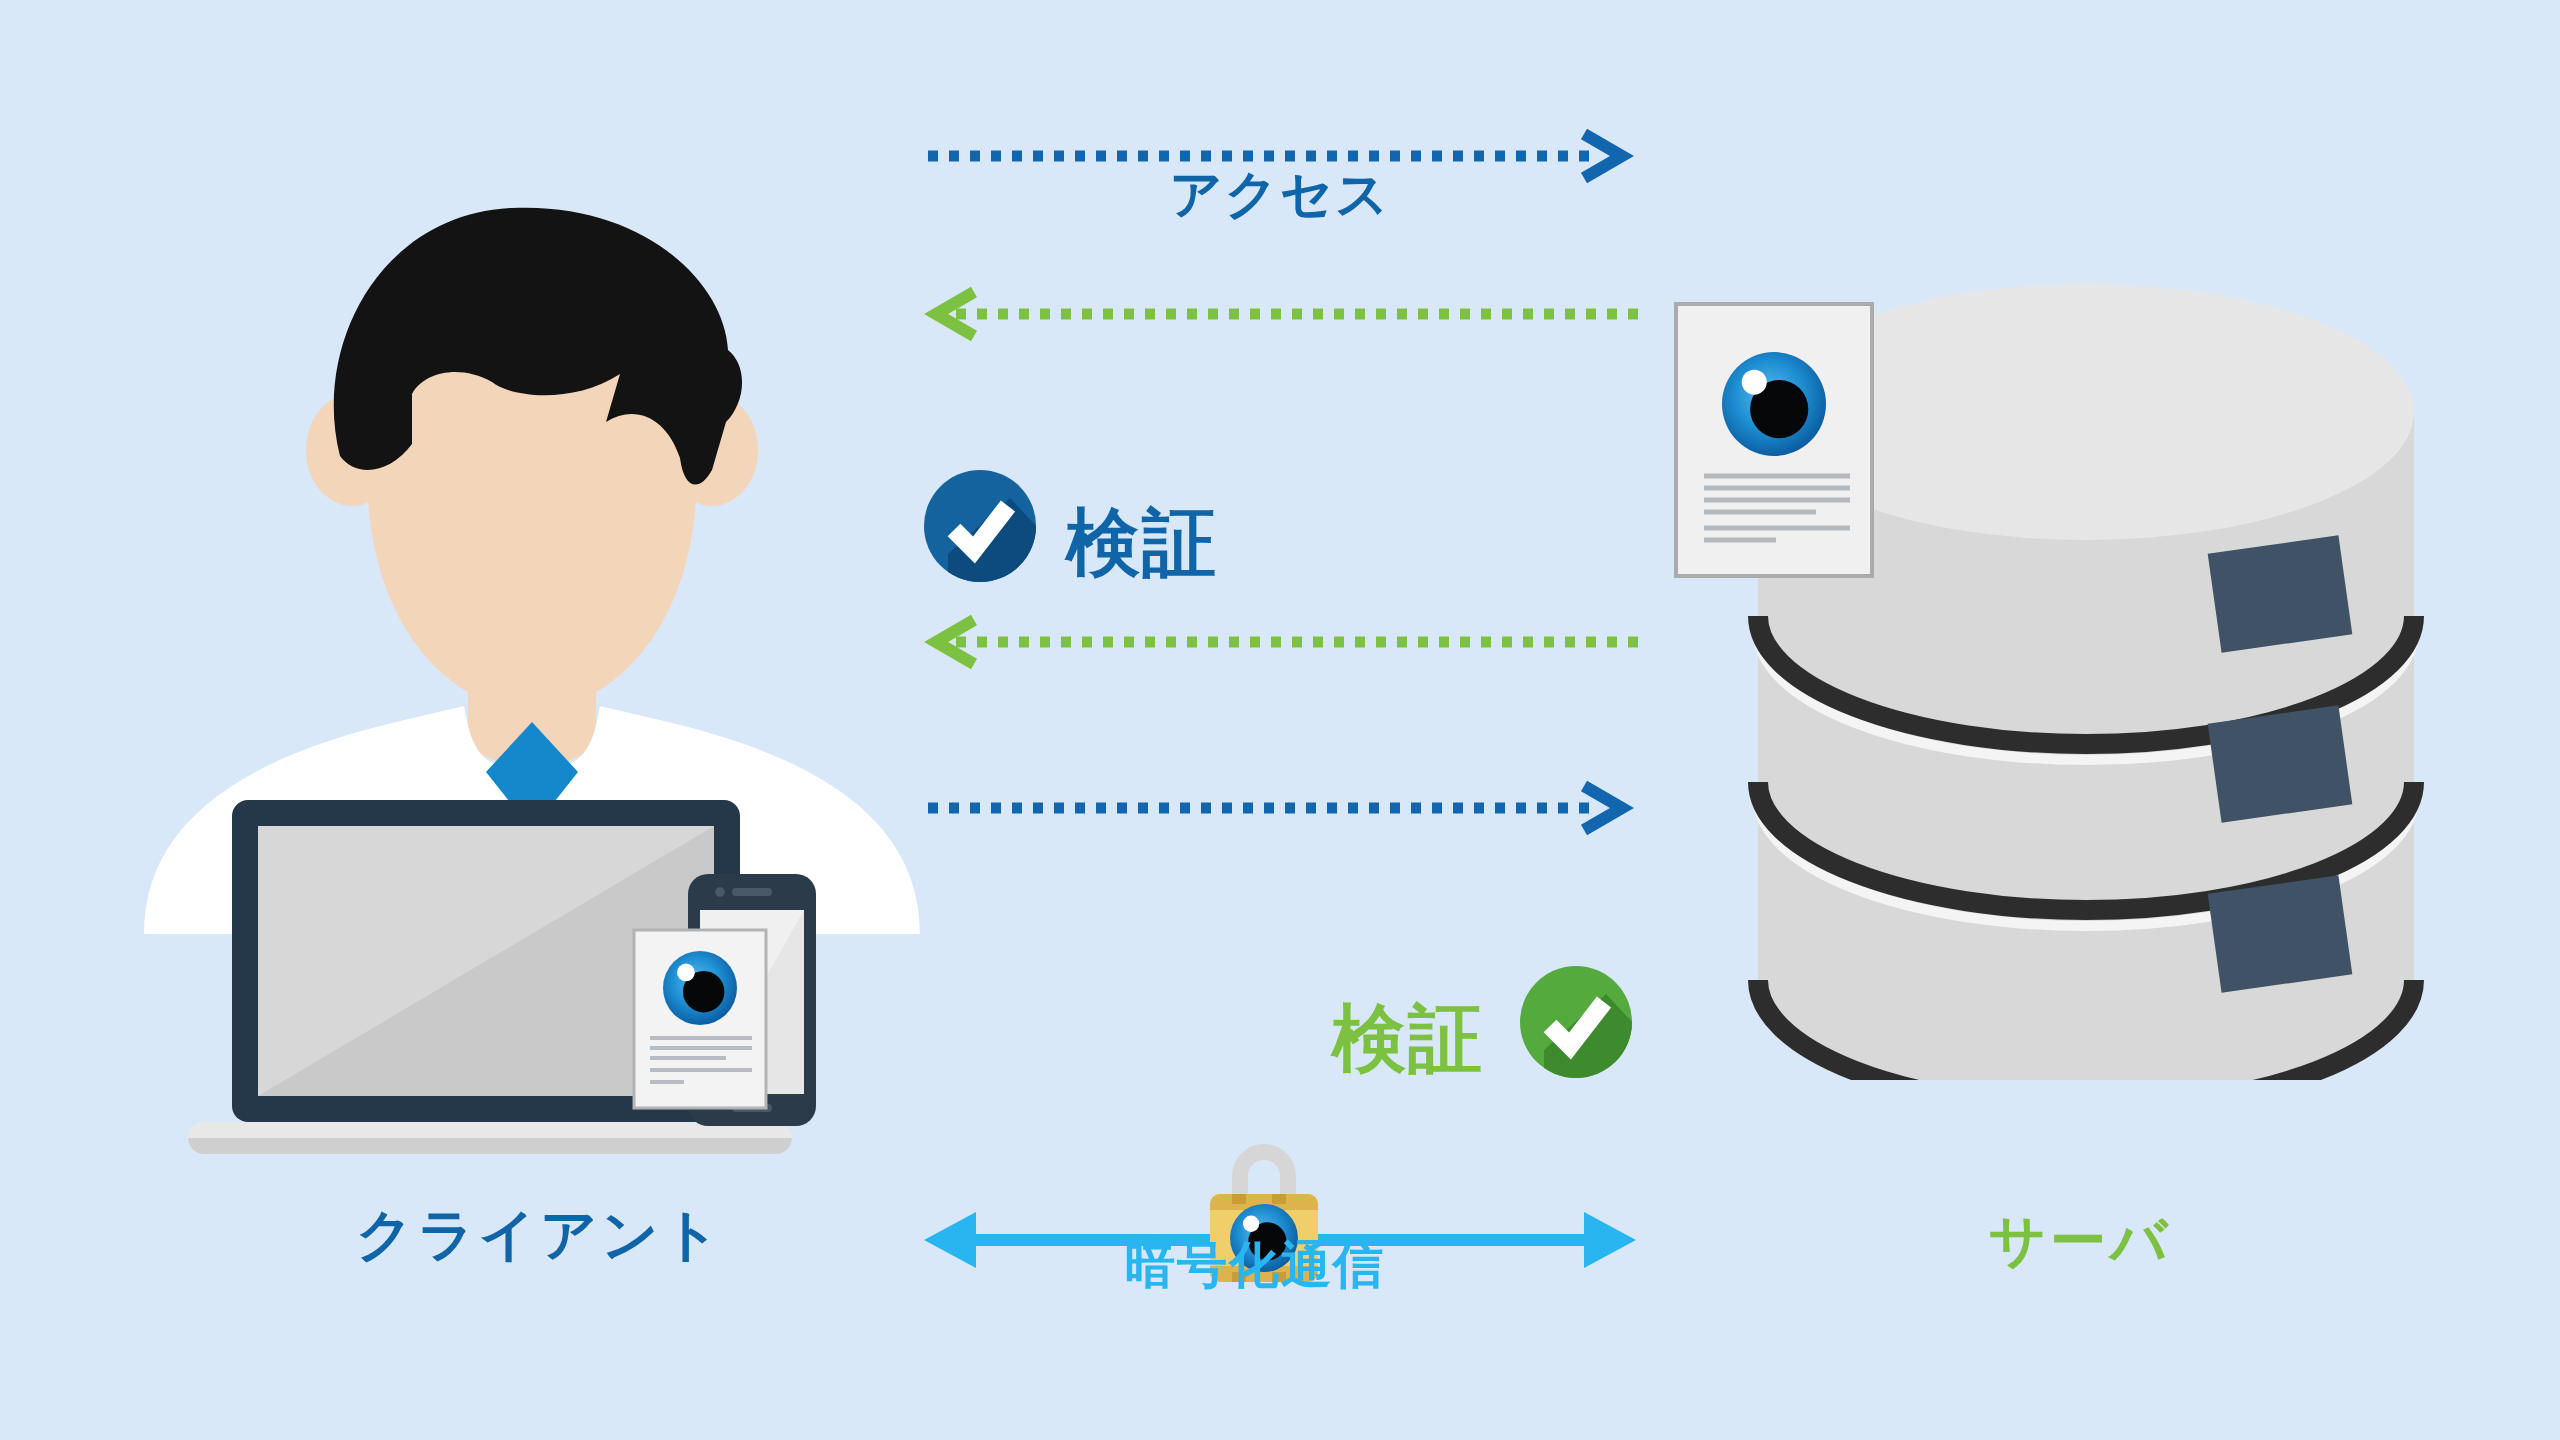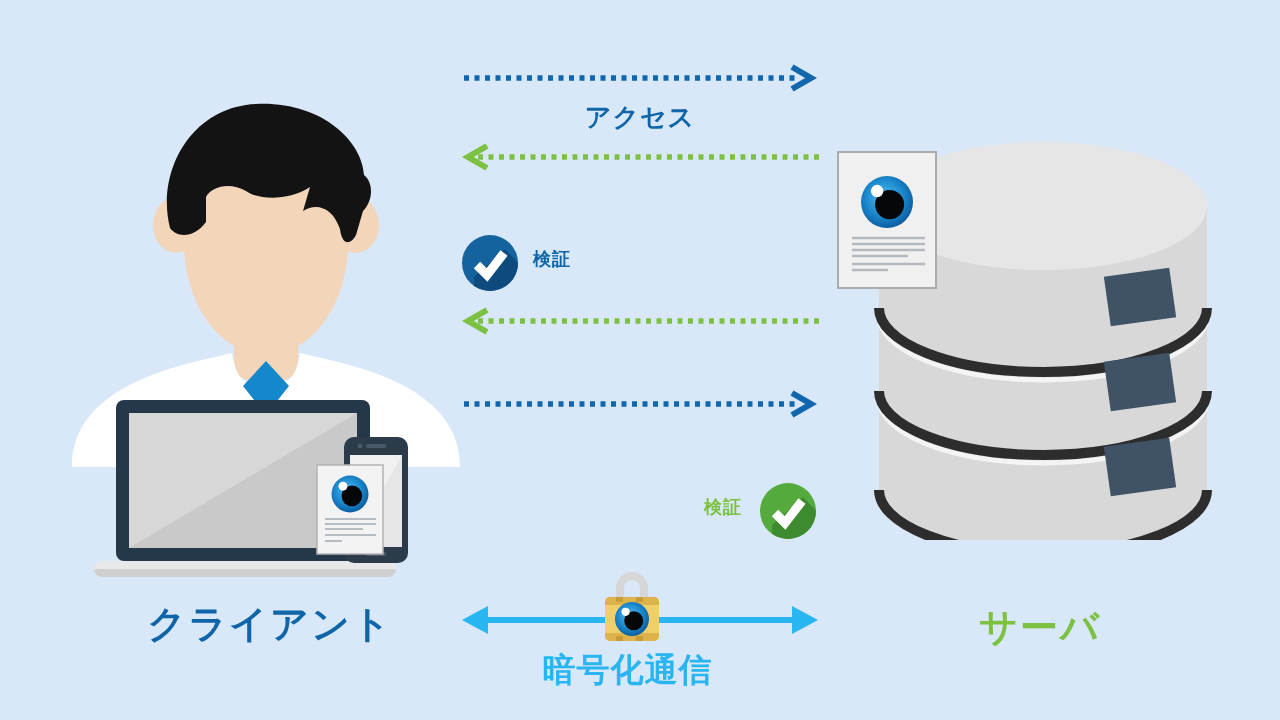--- a/index.html
+++ b/index.html
@@ -12,22 +12,22 @@
   .label{
     position:absolute;font-weight:700;white-space:nowrap;
     letter-spacing:1px;
   }
   .lbl-center{text-align:center;}
   .lbl-right{text-align:right;}
   .c-blue{color:#1065a8;}
   .c-green{color:#7cc142;}
   .c-cyan{color:#29b5ef;}
   .fs-step{font-size:26px;}
-  .fs-verify{font-size:18px;}
-  .fs-name{font-size:38px;letter-spacing:2px;}
+  .fs-verify{font-size:37px;}
+  .fs-name{font-size:28px;letter-spacing:2px;}
 </style>
 </head>
 <body>
 
 <div class="canvas">
 
   <svg width="0" height="0" style="position:absolute" aria-hidden="true">
     <defs>
       <radialGradient id="eyeGrad" cx="45%" cy="42%" r="60%">
         <stop offset="0%" stop-color="#5bbdf0"></stop>
@@ -192,28 +192,28 @@
       <g fill="#c99c38">
         <rect x="176" y="542" width="7" height="5"></rect>
         <rect x="196" y="542" width="7" height="5"></rect>
         <rect x="176" y="581" width="7" height="5"></rect>
         <rect x="196" y="581" width="7" height="5"></rect>
       </g>
       <use href="#eye" transform="translate(192,564) scale(0.34)"></use>
     </g>
   </svg>
 
-  <div class="label lbl-center c-blue fs-step" style="left:440px;width:400px;top:100px">アクセス</div>
+  <div class="label lbl-center c-blue fs-step" style="left:440px;width:400px;top:80px">アクセス</div>
 
 
   <div class="label c-blue fs-verify" style="left:533px;top:247px">検証</div>
 
 
 
   <div class="label lbl-right c-green fs-verify" style="left:542px;width:200px;top:495px">検証</div>
 
-  <div class="label lbl-center c-cyan fs-step" style="left:440px;width:375px;top:648px;font-size:33px">暗号化通信</div>
+  <div class="label lbl-center c-cyan fs-step" style="left:440px;width:375px;top:616px;font-size:25px">暗号化通信</div>
 
   <div class="label lbl-center c-blue fs-name" style="left:70px;width:400px;top:599px">クライアント</div>
 
   <div class="label lbl-center c-green fs-name" style="left:845px;width:390px;top:602px">サーバ</div>
 
 </div>
 
 </body></html>

